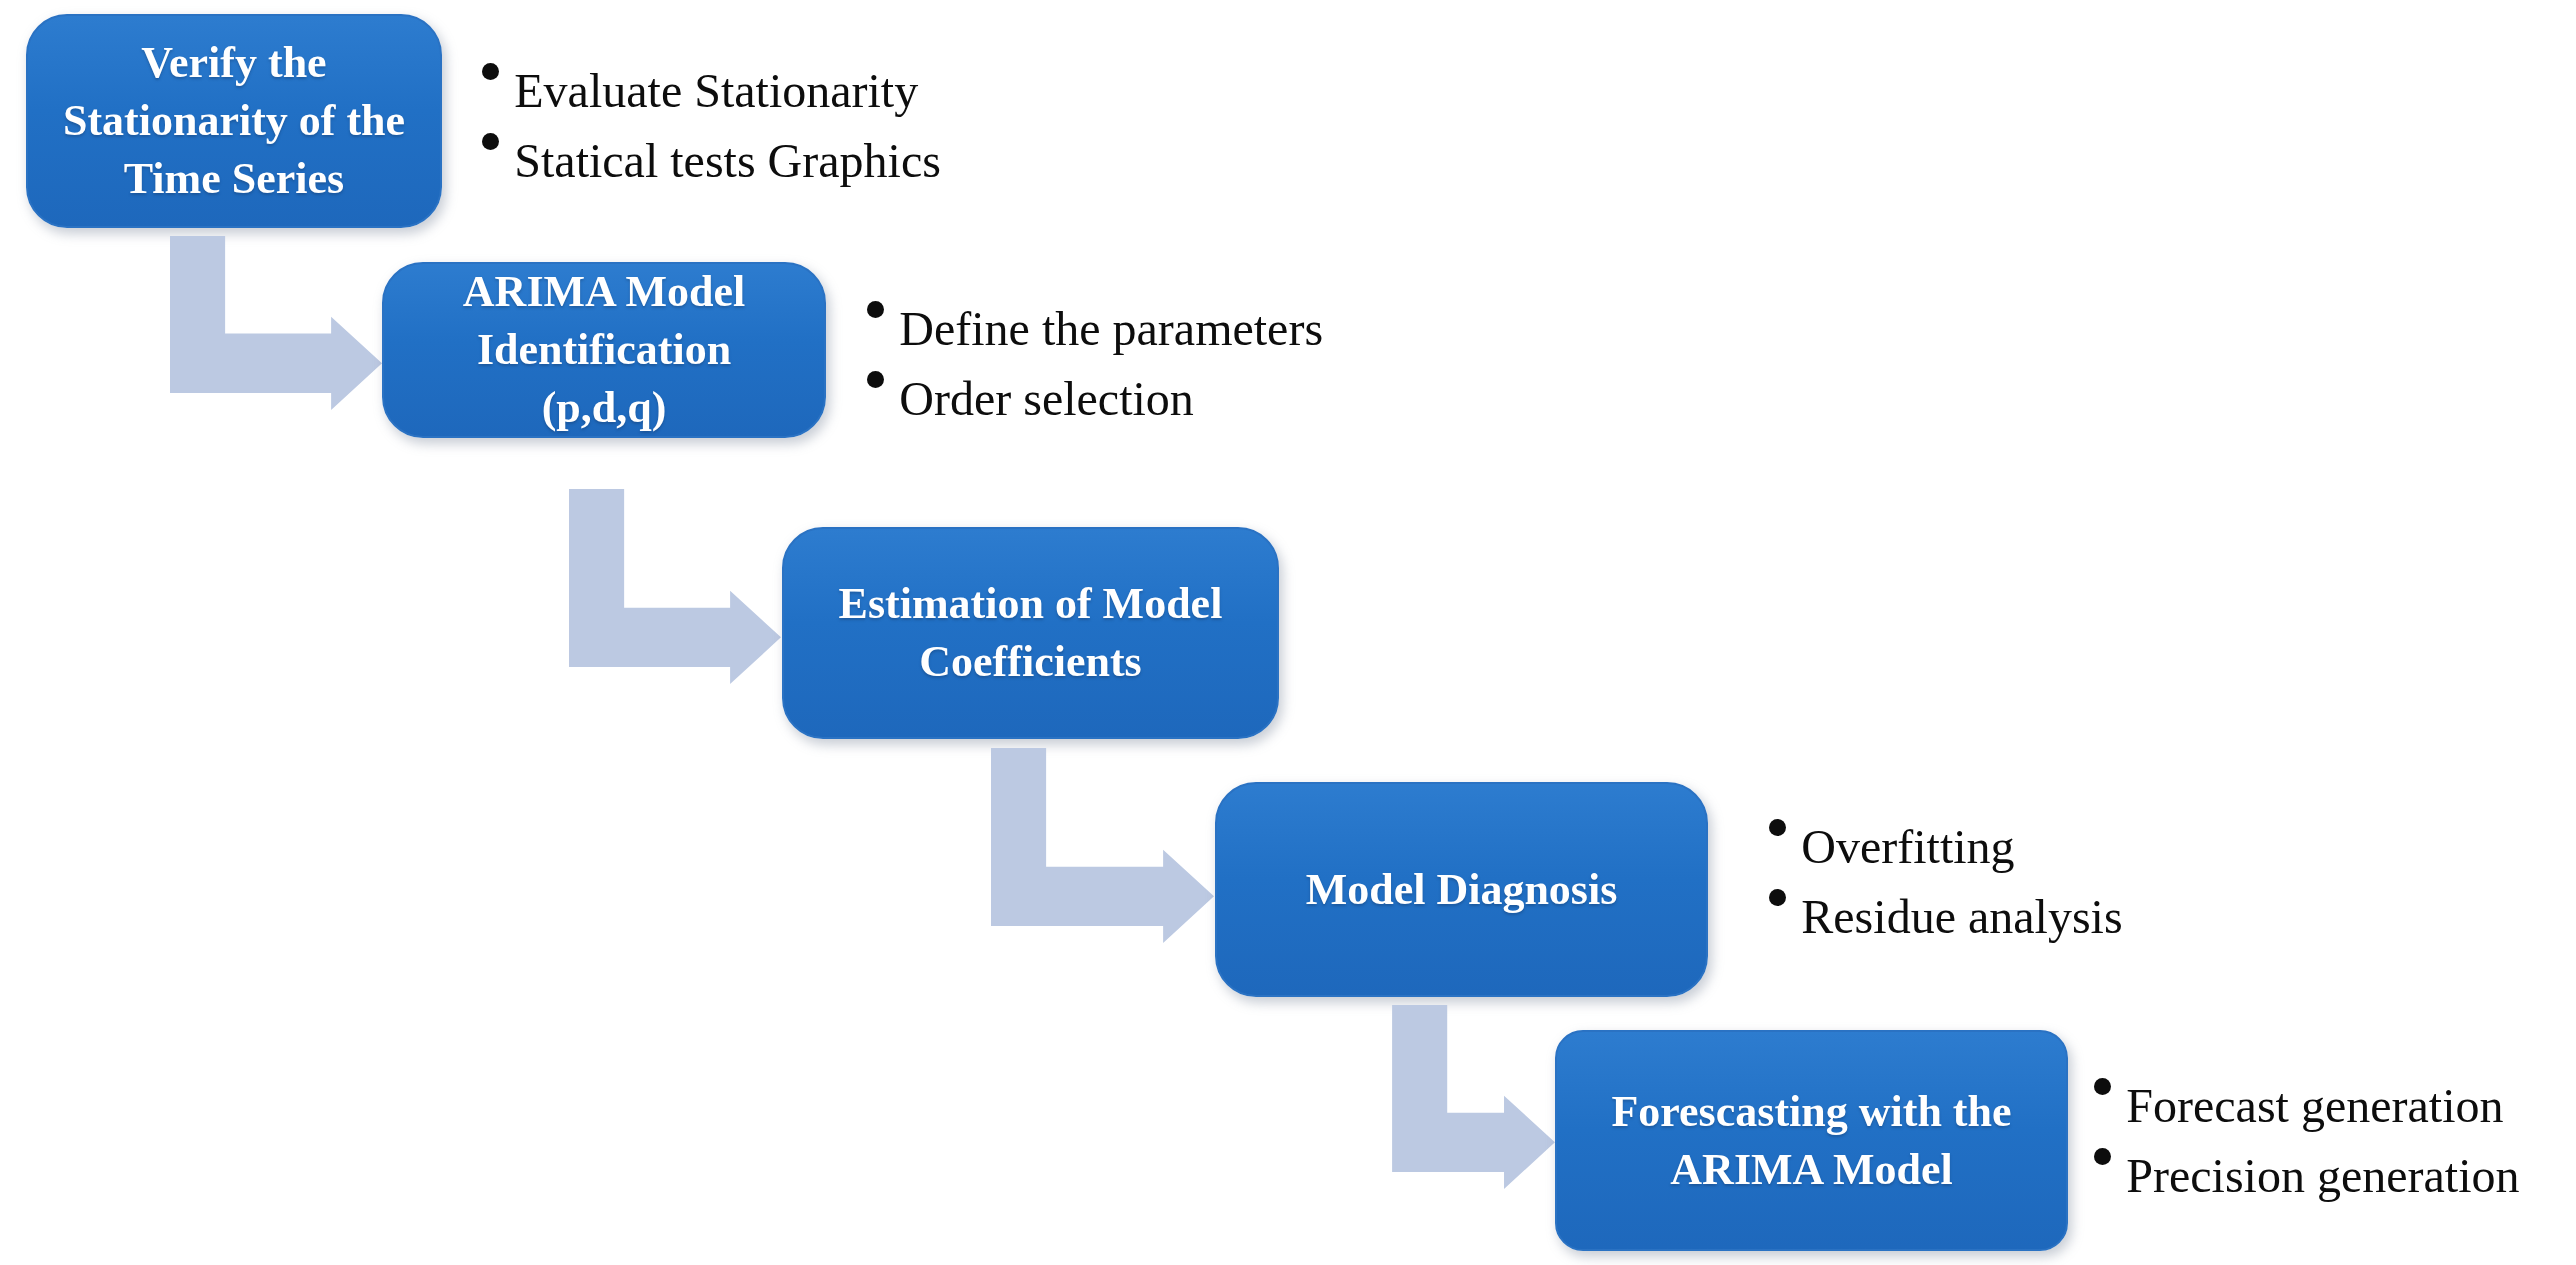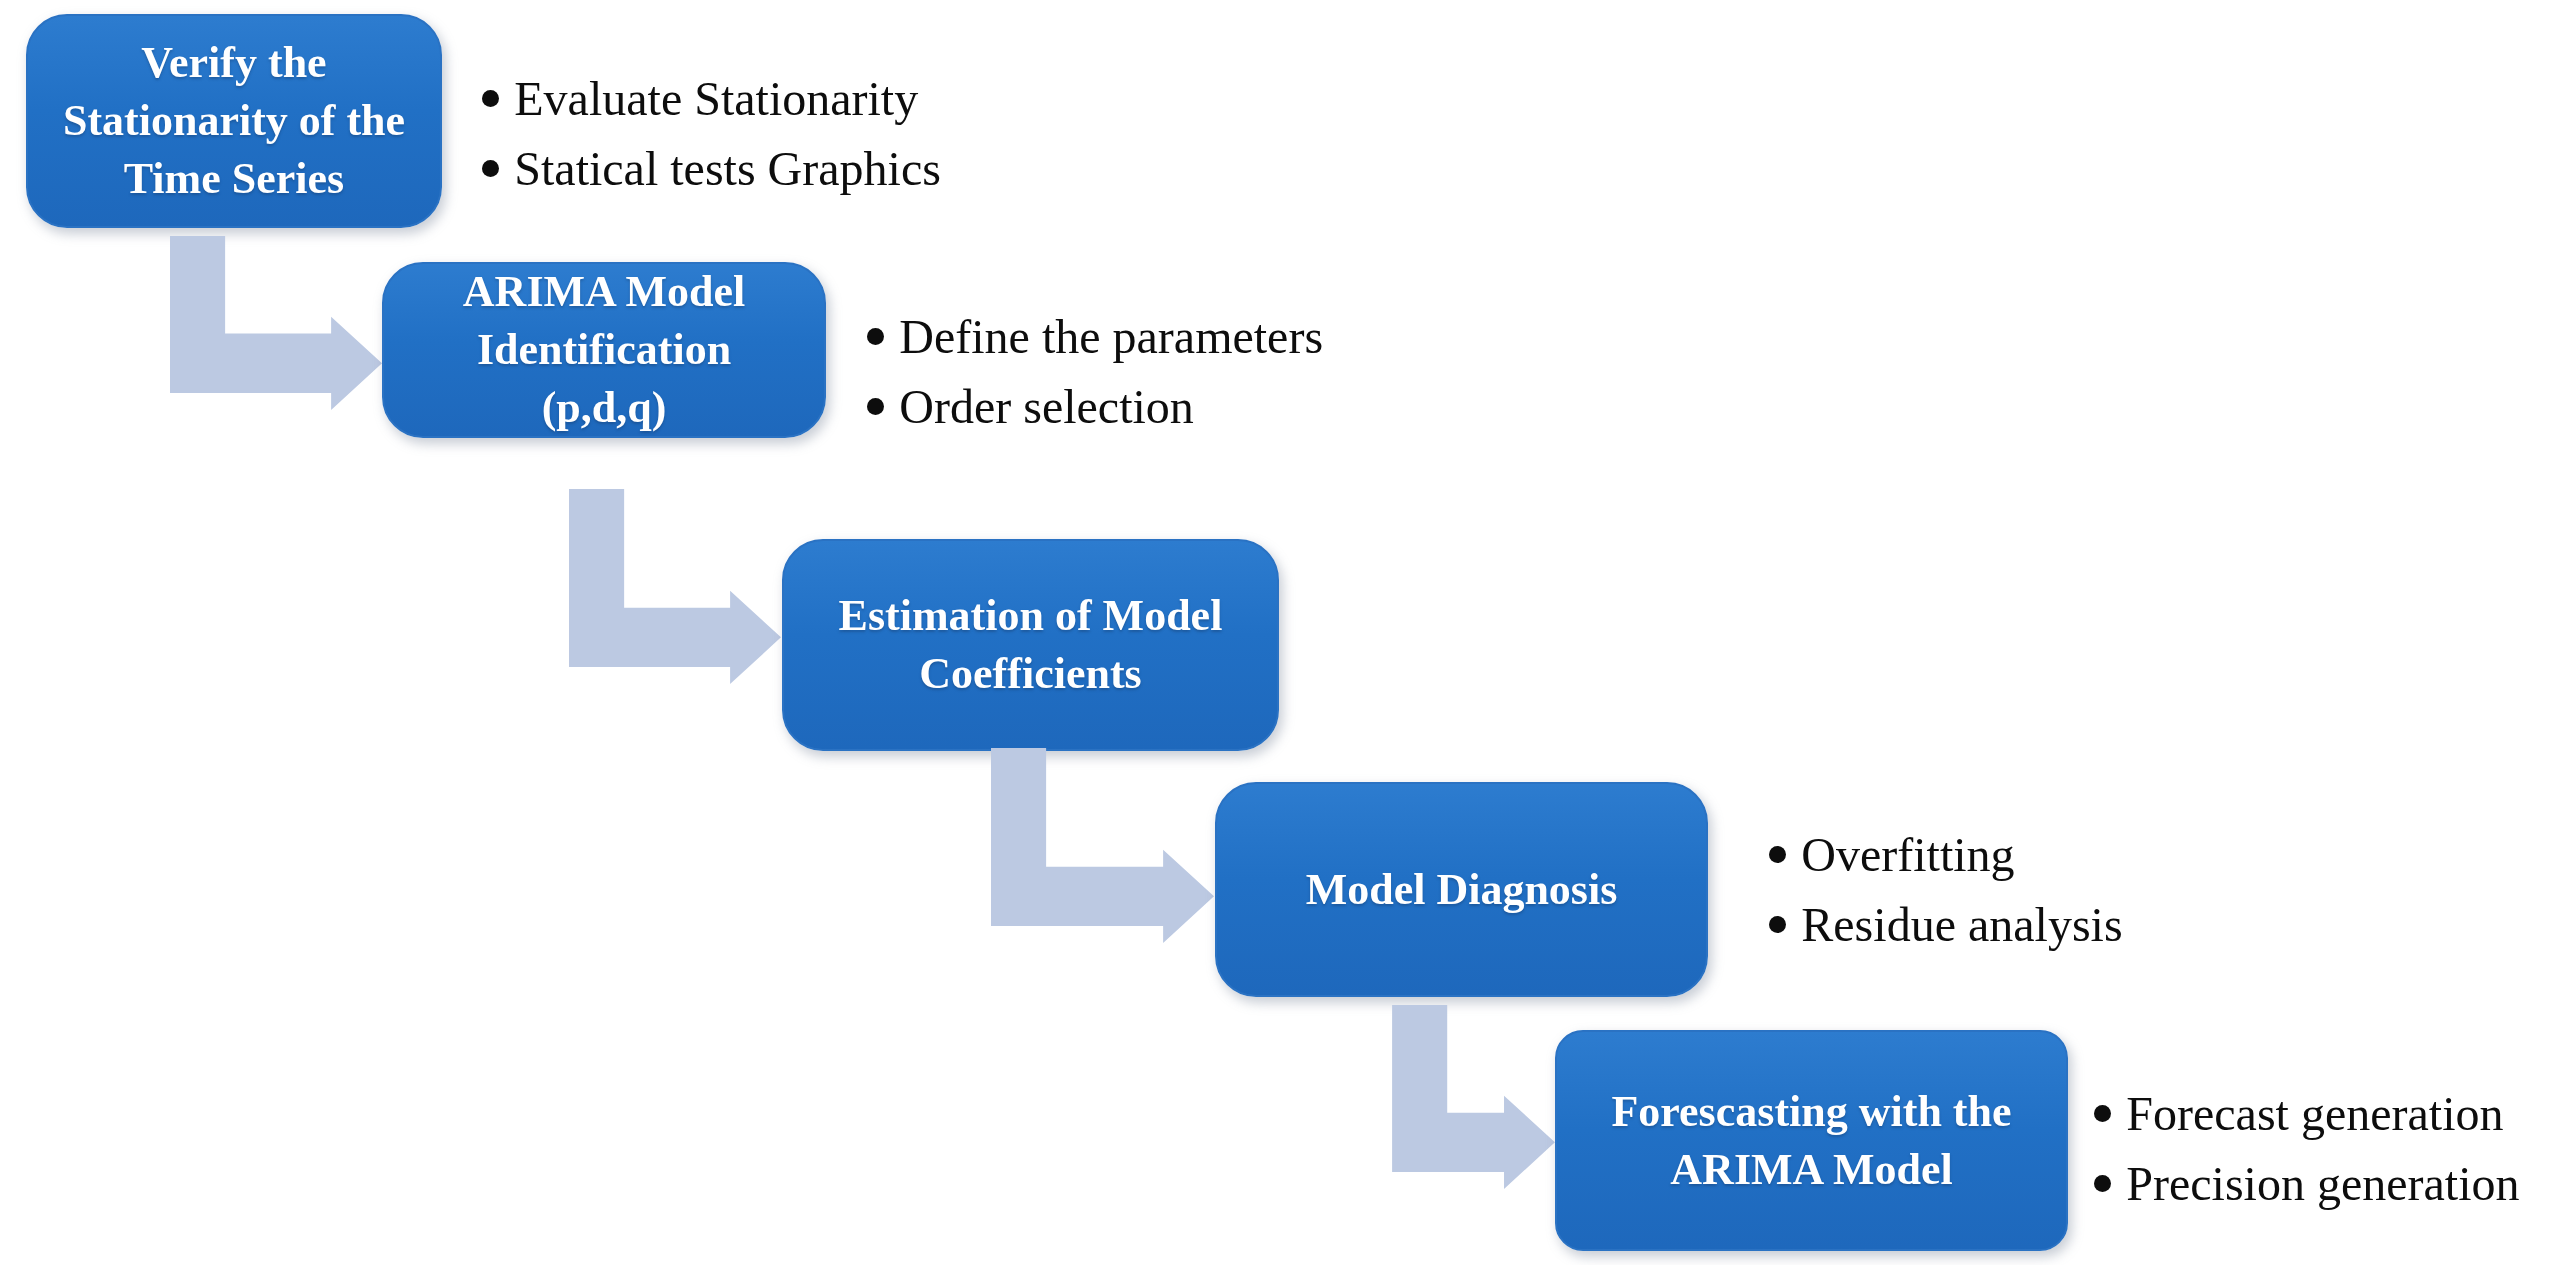--- a/index.html
+++ b/index.html
@@ -25,40 +25,40 @@
     font-weight:700;
     font-size:44px;
     line-height:58px;
     text-shadow:0 1.7px 2.5px rgba(20,50,90,0.35);
   }
   .bullets{
     position:absolute;
     list-style:none;margin:0;padding:0;
   }
   .bullet{
-    display:flex;align-items:center;
+    display:flex;align-items:flex-start;
     height:70px;
   }
   .dot{
     width:17px;height:17px;border-radius:50%;
     background:#0d0d0d;flex:0 0 17px;
     margin-right:15.3px;
   }
   .bullet-text{
     color:#0d0d0d;
     font-size:48px;
     white-space:nowrap;
   }
   .arrow{position:absolute;}
   .arrow polygon{fill:#bcc9e2;}
 
   
   #box1{left:26px;top:13.6px;width:416px;height:214px;padding:0 10px;text-align:center;}
   #box2{left:382px;top:262px;width:444px;height:176px;padding:0 29px;}
-  #box3{left:782px;top:527px;width:497px;height:212px;padding:0 52px;margin-top:12px;}
+  #box3{left:782px;top:527px;width:497px;height:212px;padding:0 52px;}
   #box4{left:1215px;top:782px;width:493px;height:215px;padding:0 11px;}
   #box5{left:1555px;top:1030px;width:513px;height:221px;padding:0 44px;border-radius:28px;}
 
   
   #list1{left:482px;top:63px;}
   #list2{left:867px;top:301px;}
   #list3{left:1325px;top:563px;}
   #list4{left:1769px;top:819px;}
   #list5{left:2094px;top:1078px;}
 

